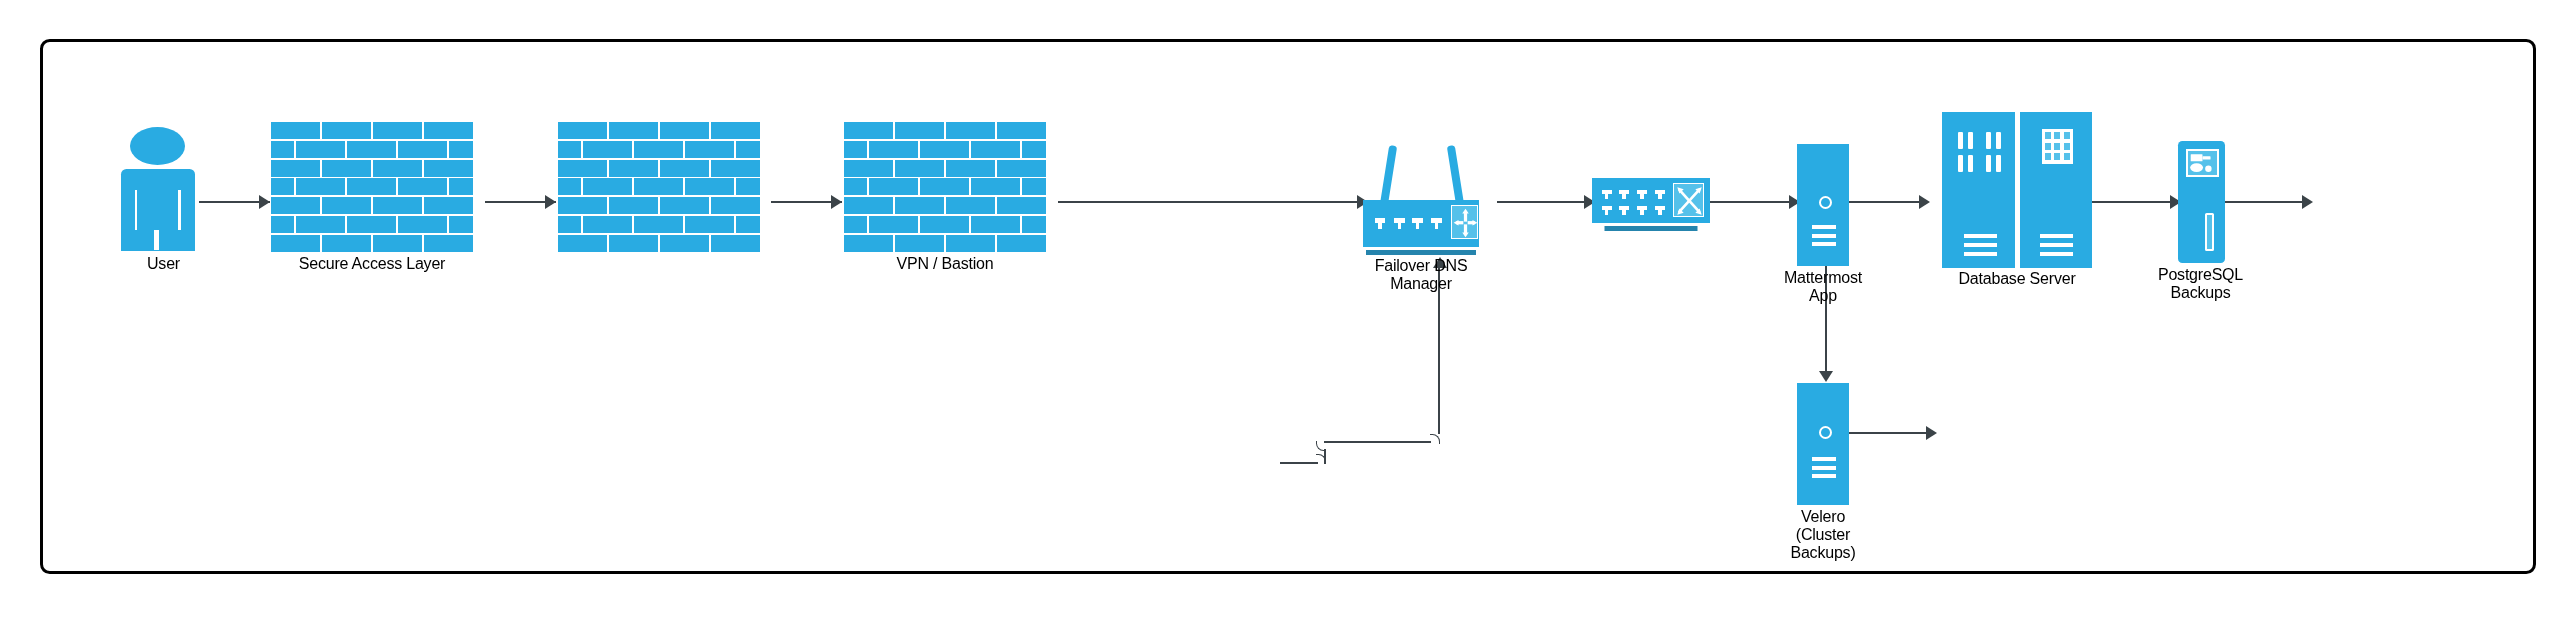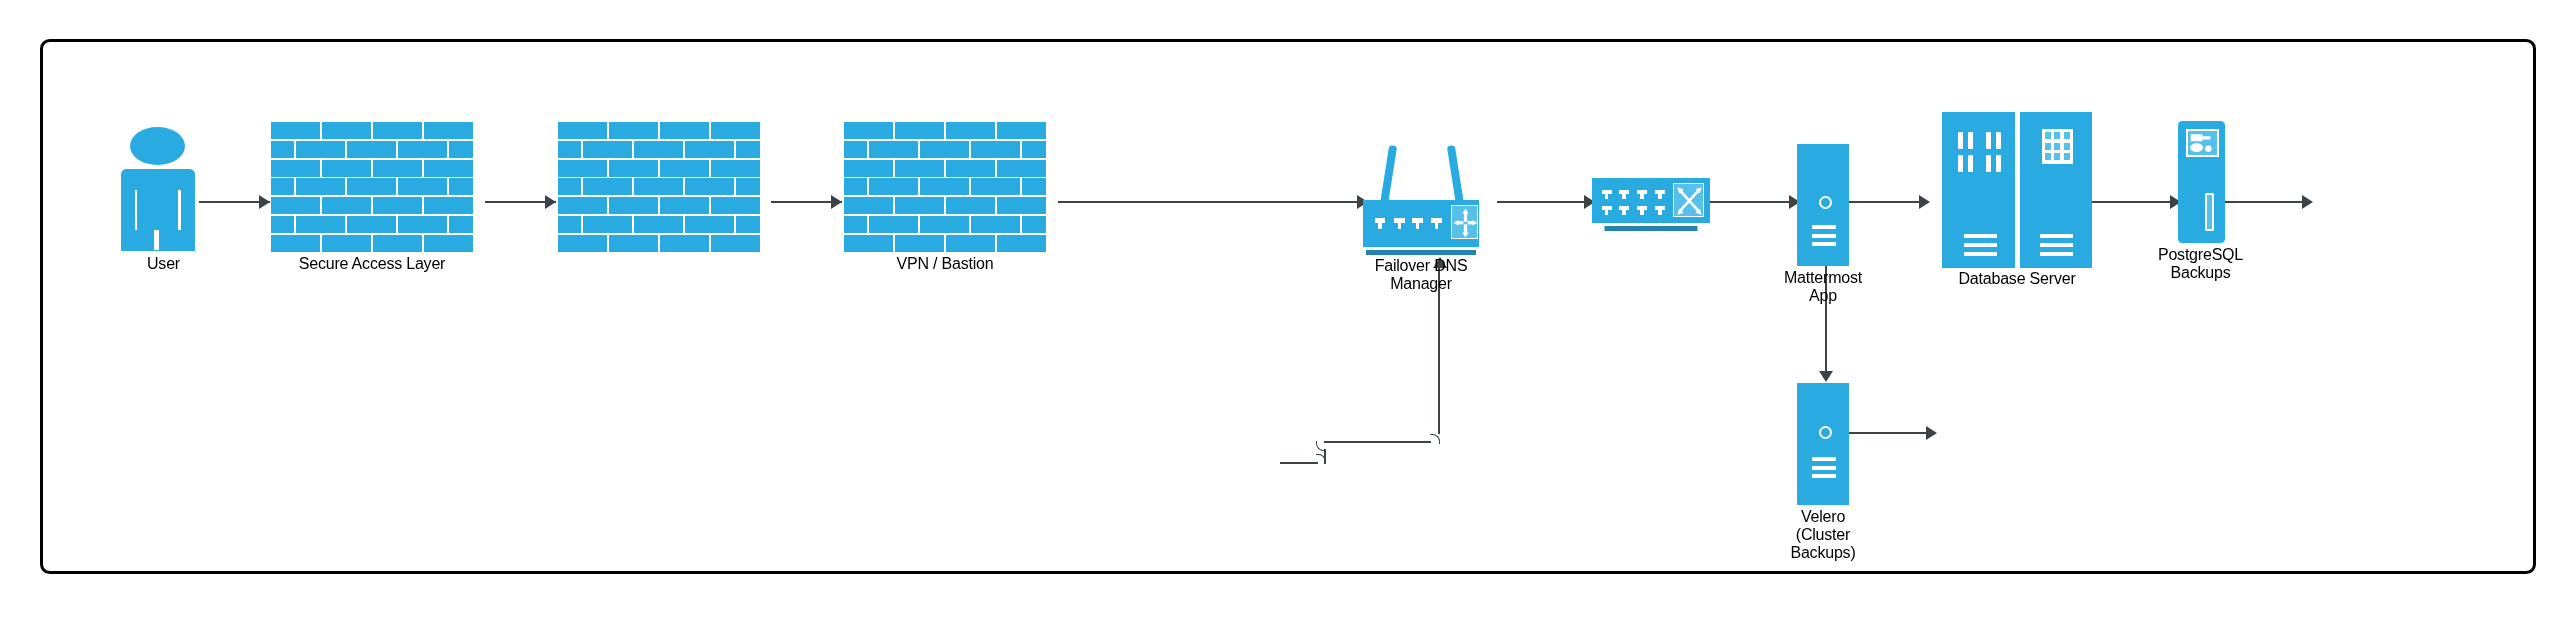--- a/index.html
+++ b/index.html
@@ -513,21 +513,21 @@
       <div class="db-dot" style="left:122px;top:41px;width:5.9px;height:7px;"></div>
       <div class="tower-line" style="left:98px;top:122px;width:33px;height:4.3px;"></div>
       <div class="tower-line" style="left:98px;top:131px;width:33px;height:4.3px;"></div>
       <div class="tower-line" style="left:98px;top:140px;width:33px;height:4.3px;"></div>
     </div>
     <div class="node-label" style="top:158px;left:75px;width:247px;">
       <span class="ln">Database Server</span>
     </div>
   </div>
 
-  <div class="node" style="left:2178px;top:121px;width:52px;height:149px;">
+  <div class="node" style="left:2178px;top:141px;width:52px;height:149px;">
     <div class="node-art" style="width:52px;height:122px;">
       <div class="appl" style="left:0px;top:0px;width:47px;height:122px;"></div>
       <div class="appl-screen" style="left:7.5px;top:7.5px;width:33px;height:28px;">
         <svg width="29" height="23.6" viewBox="0 0 54 44" style="display:block;">
           <g fill="#ffffff">
             <rect x="5" y="6" width="22" height="13" rx="1"></rect>
             <rect x="27" y="10" width="15" height="6" rx="1"></rect>
             <ellipse cx="16" cy="31" rx="12" ry="8"></ellipse>
             <circle cx="38" cy="33" r="6"></circle>
           </g>

